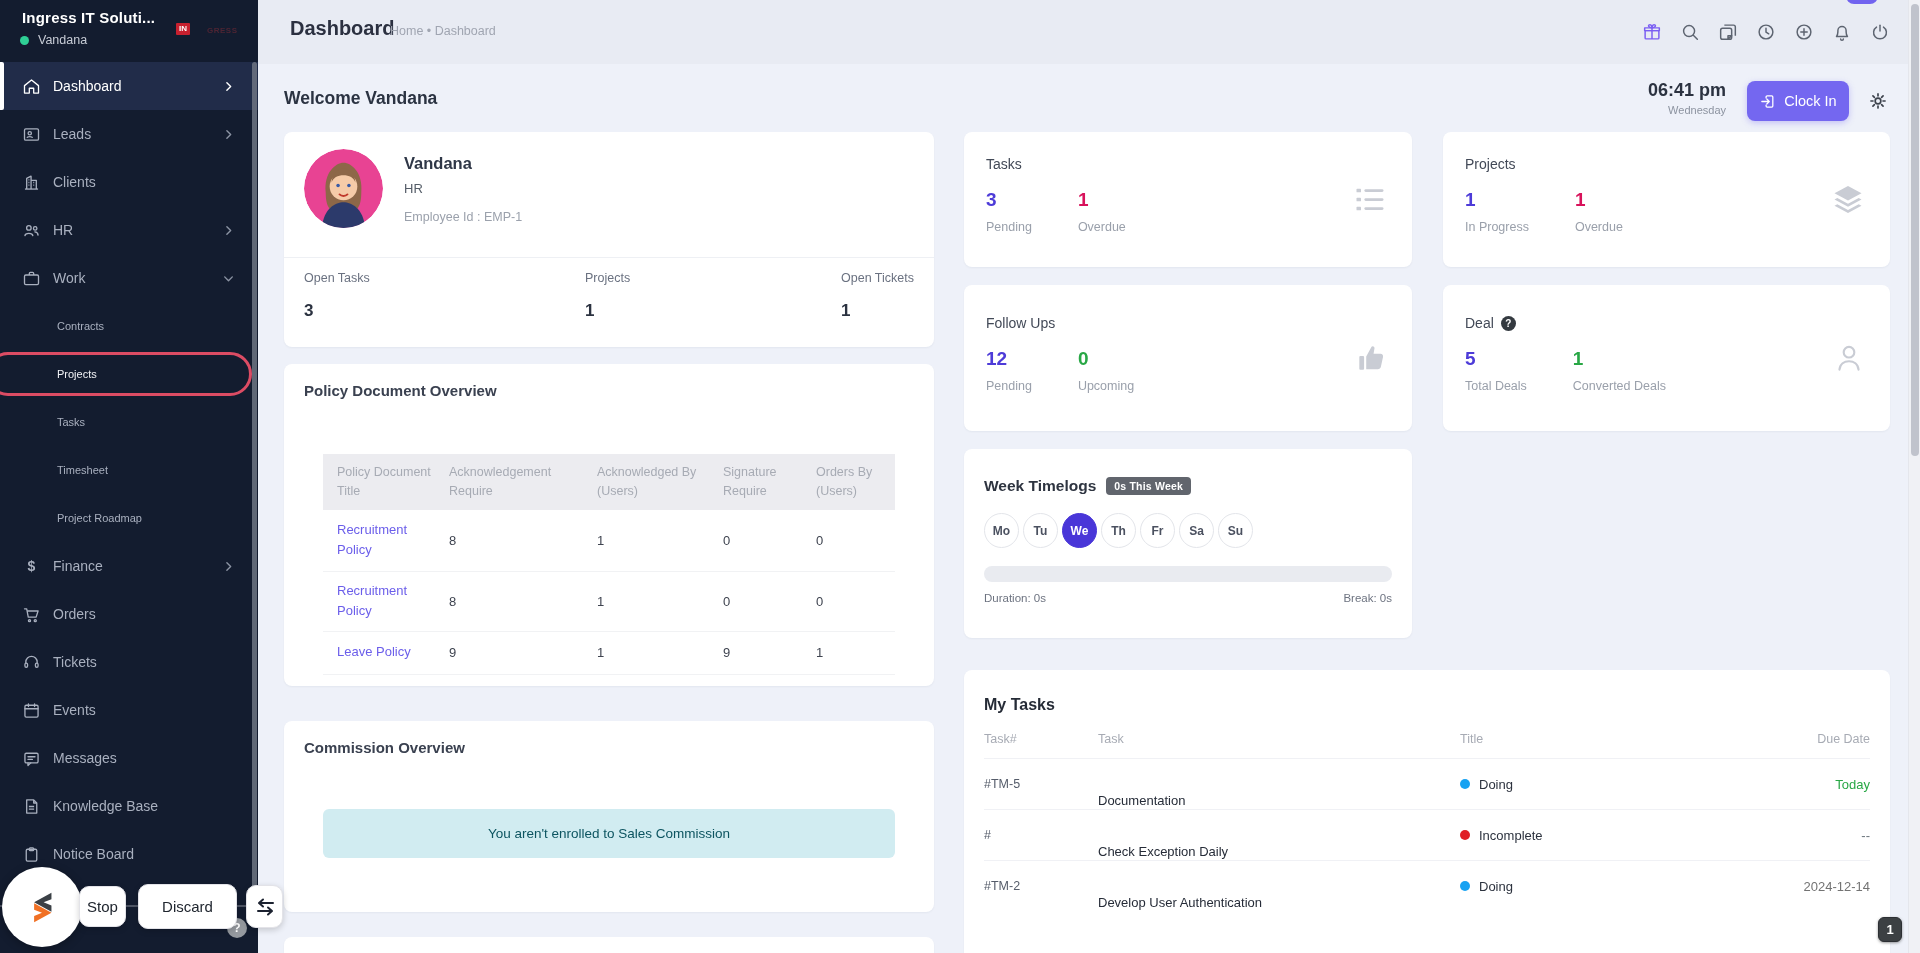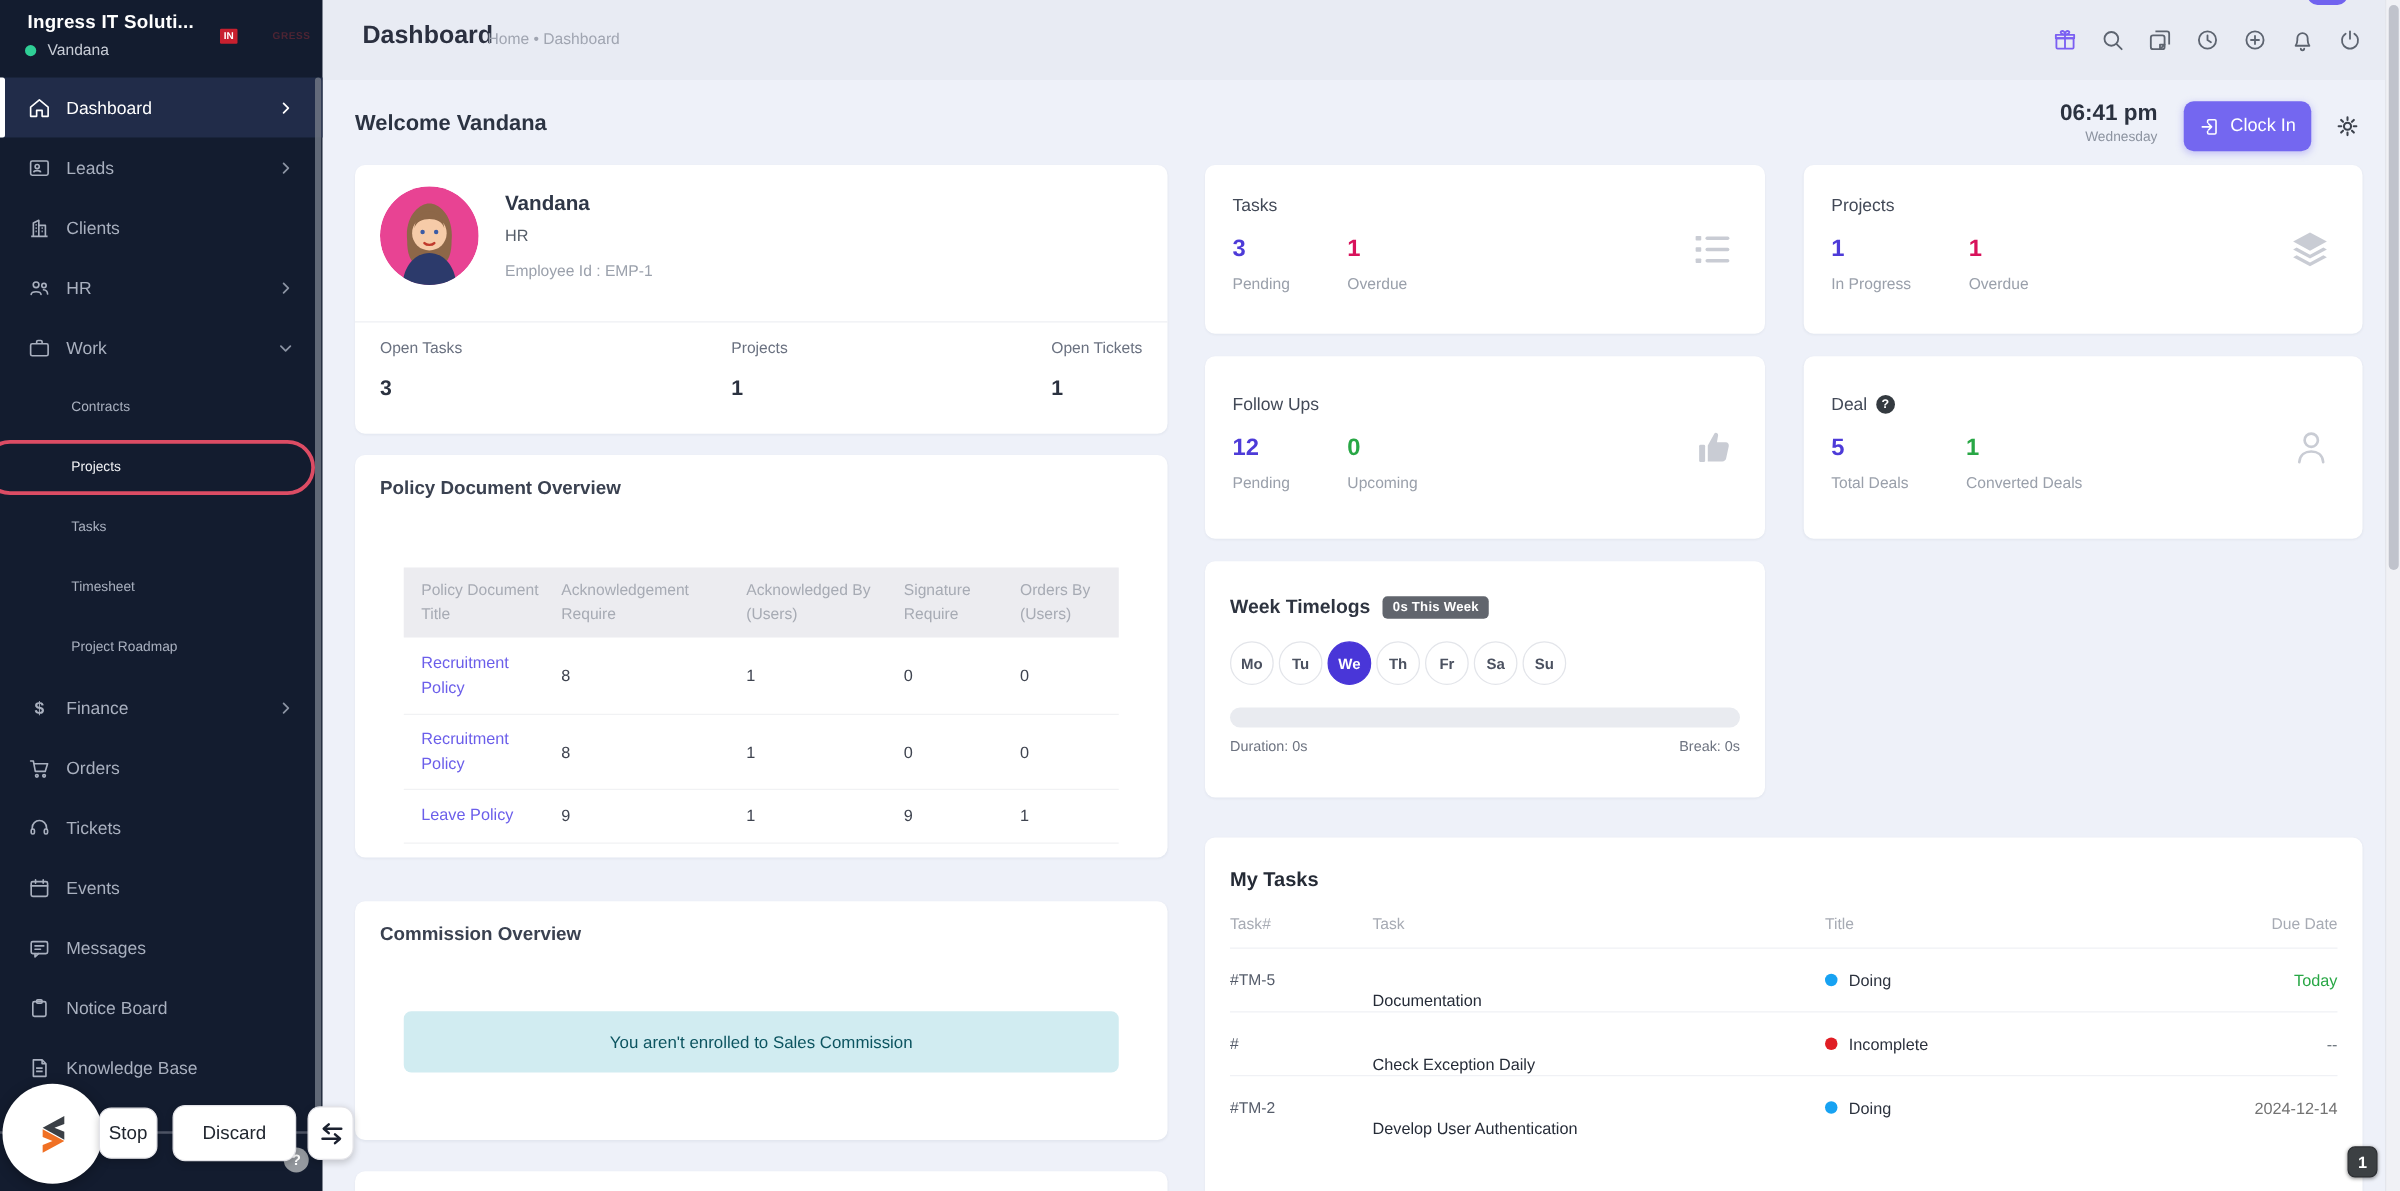--- a/index.html
+++ b/index.html
@@ -6,23 +6,23 @@
   html,body { width:1920px; height:953px; overflow:hidden; }
   body { font-family:"Liberation Sans","DejaVu Sans",sans-serif; background:#eef1f9; position:relative; color:#2c3342; }
   .page { position:absolute; inset:0; width:1920px; height:953px; overflow:hidden; }
 
   
   .sidebar { position:absolute; left:0; top:0; width:258px; height:953px; background:#131c2f; z-index:5; }
   .side-head { position:relative; height:62px;padding-left:19px; }
   .company { position:absolute; left:22px; top:9px; color:#fff; font-size:15px; font-weight:700; letter-spacing:.2px; white-space:nowrap; }
   .userline { position:absolute; left:20px; top:33px; display:flex; align-items:center; gap:9px; color:#c7ccd6; font-size:12.5px; }
   .status-dot { width:9px; height:9px; border-radius:50%; background:#2fcf96; }
-  .brand { position:absolute; left:176px; top:22px; display:flex; align-items:center; height:13px;gap:24px; }
+  .brand { position:absolute; left:176px; top:22px; display:flex; align-items:flex-end; height:13px; }
   .brand-in { background:#c8202f; color:#fff; font-size:8px; font-weight:800; padding:2px 3px; line-height:1; border-radius:1px; }
-  .brand-rest { color:#4d2433; font-size:8px; font-weight:800; letter-spacing:.5px; margin-left:4px; }
+  .brand-rest { color:#4d2433; font-size:8px; font-weight:800; letter-spacing:.5px; margin-left:17px; }
 
   .menu { position:absolute; top:62px; left:0; right:0; }
   .mi { position:relative; height:48px; display:flex; align-items:center; cursor:pointer; color:#a9b0bf; font-size:14px; }
   .mi .ico { position:absolute; left:20px; width:22px; height:22px; display:flex; align-items:center; justify-content:center; color:#a9b0bf; }
   .mi .lbl { margin-left:53px; }
   .mi .chev { position:absolute; right:22px; width:14px; height:14px; color:#8b93a3; display:flex; align-items:center; }
   .mi.active { background:#212c49; color:#fff; }
   .mi.active .ico, .mi.active .chev { color:#fff; }
   .mi.active::before { content:""; position:absolute; left:0; top:0; bottom:0; width:4px; background:#fff; border-radius:0 2px 2px 0; }
   .mi.sub .lbl { margin-left:57px; font-size:11px; }
@@ -291,35 +291,35 @@
               <rect x="4.5" y="6" width="15" height="11" rx="1.5"></rect>
               <path d="M8 17 V20 L11.2 17"></path>
               <path d="M8 10 H16 M8 13 H13"></path>
             </svg>
           </span>
         <span class="lbl">Messages</span>
       </div>
       <div class="mi">
         <span class="ico">
             <svg width="21" height="21" viewBox="0 0 24 24" fill="none" stroke="currentColor" stroke-width="1.5" stroke-linejoin="round">
-              <rect x="6" y="6" width="12" height="13.5" rx="1.5"></rect>
-              <rect x="9.5" y="4.5" width="5" height="3" rx="1"></rect>
-            </svg>
-          </span>
-        <span class="lbl">Notice Board</span>
-      </div>
-      <div class="mi">
-        <span class="ico">
-            <svg width="21" height="21" viewBox="0 0 24 24" fill="none" stroke="currentColor" stroke-width="1.5" stroke-linejoin="round">
               <path d="M6.5 4.5 H14.5 L18 8 V19.5 H6.5 Z"></path>
               <path d="M14.5 4.5 V8 H18"></path>
               <path d="M9 12 H15 M9 15 H15"></path>
             </svg>
           </span>
         <span class="lbl">Knowledge Base</span>
+      </div>
+      <div class="mi">
+        <span class="ico">
+            <svg width="21" height="21" viewBox="0 0 24 24" fill="none" stroke="currentColor" stroke-width="1.5" stroke-linejoin="round">
+              <rect x="6" y="6" width="12" height="13.5" rx="1.5"></rect>
+              <rect x="9.5" y="4.5" width="5" height="3" rx="1"></rect>
+            </svg>
+          </span>
+        <span class="lbl">Notice Board</span>
       </div>
     </nav>
     <div class="side-scrollbar"></div>
   </aside>
 
   <header class="topbar">
     <div class="page-title">Dashboard</div>
     <div class="breadcrumb">Home • Dashboard</div>
     <div class="top-icons">
       <span class="tico gift">

